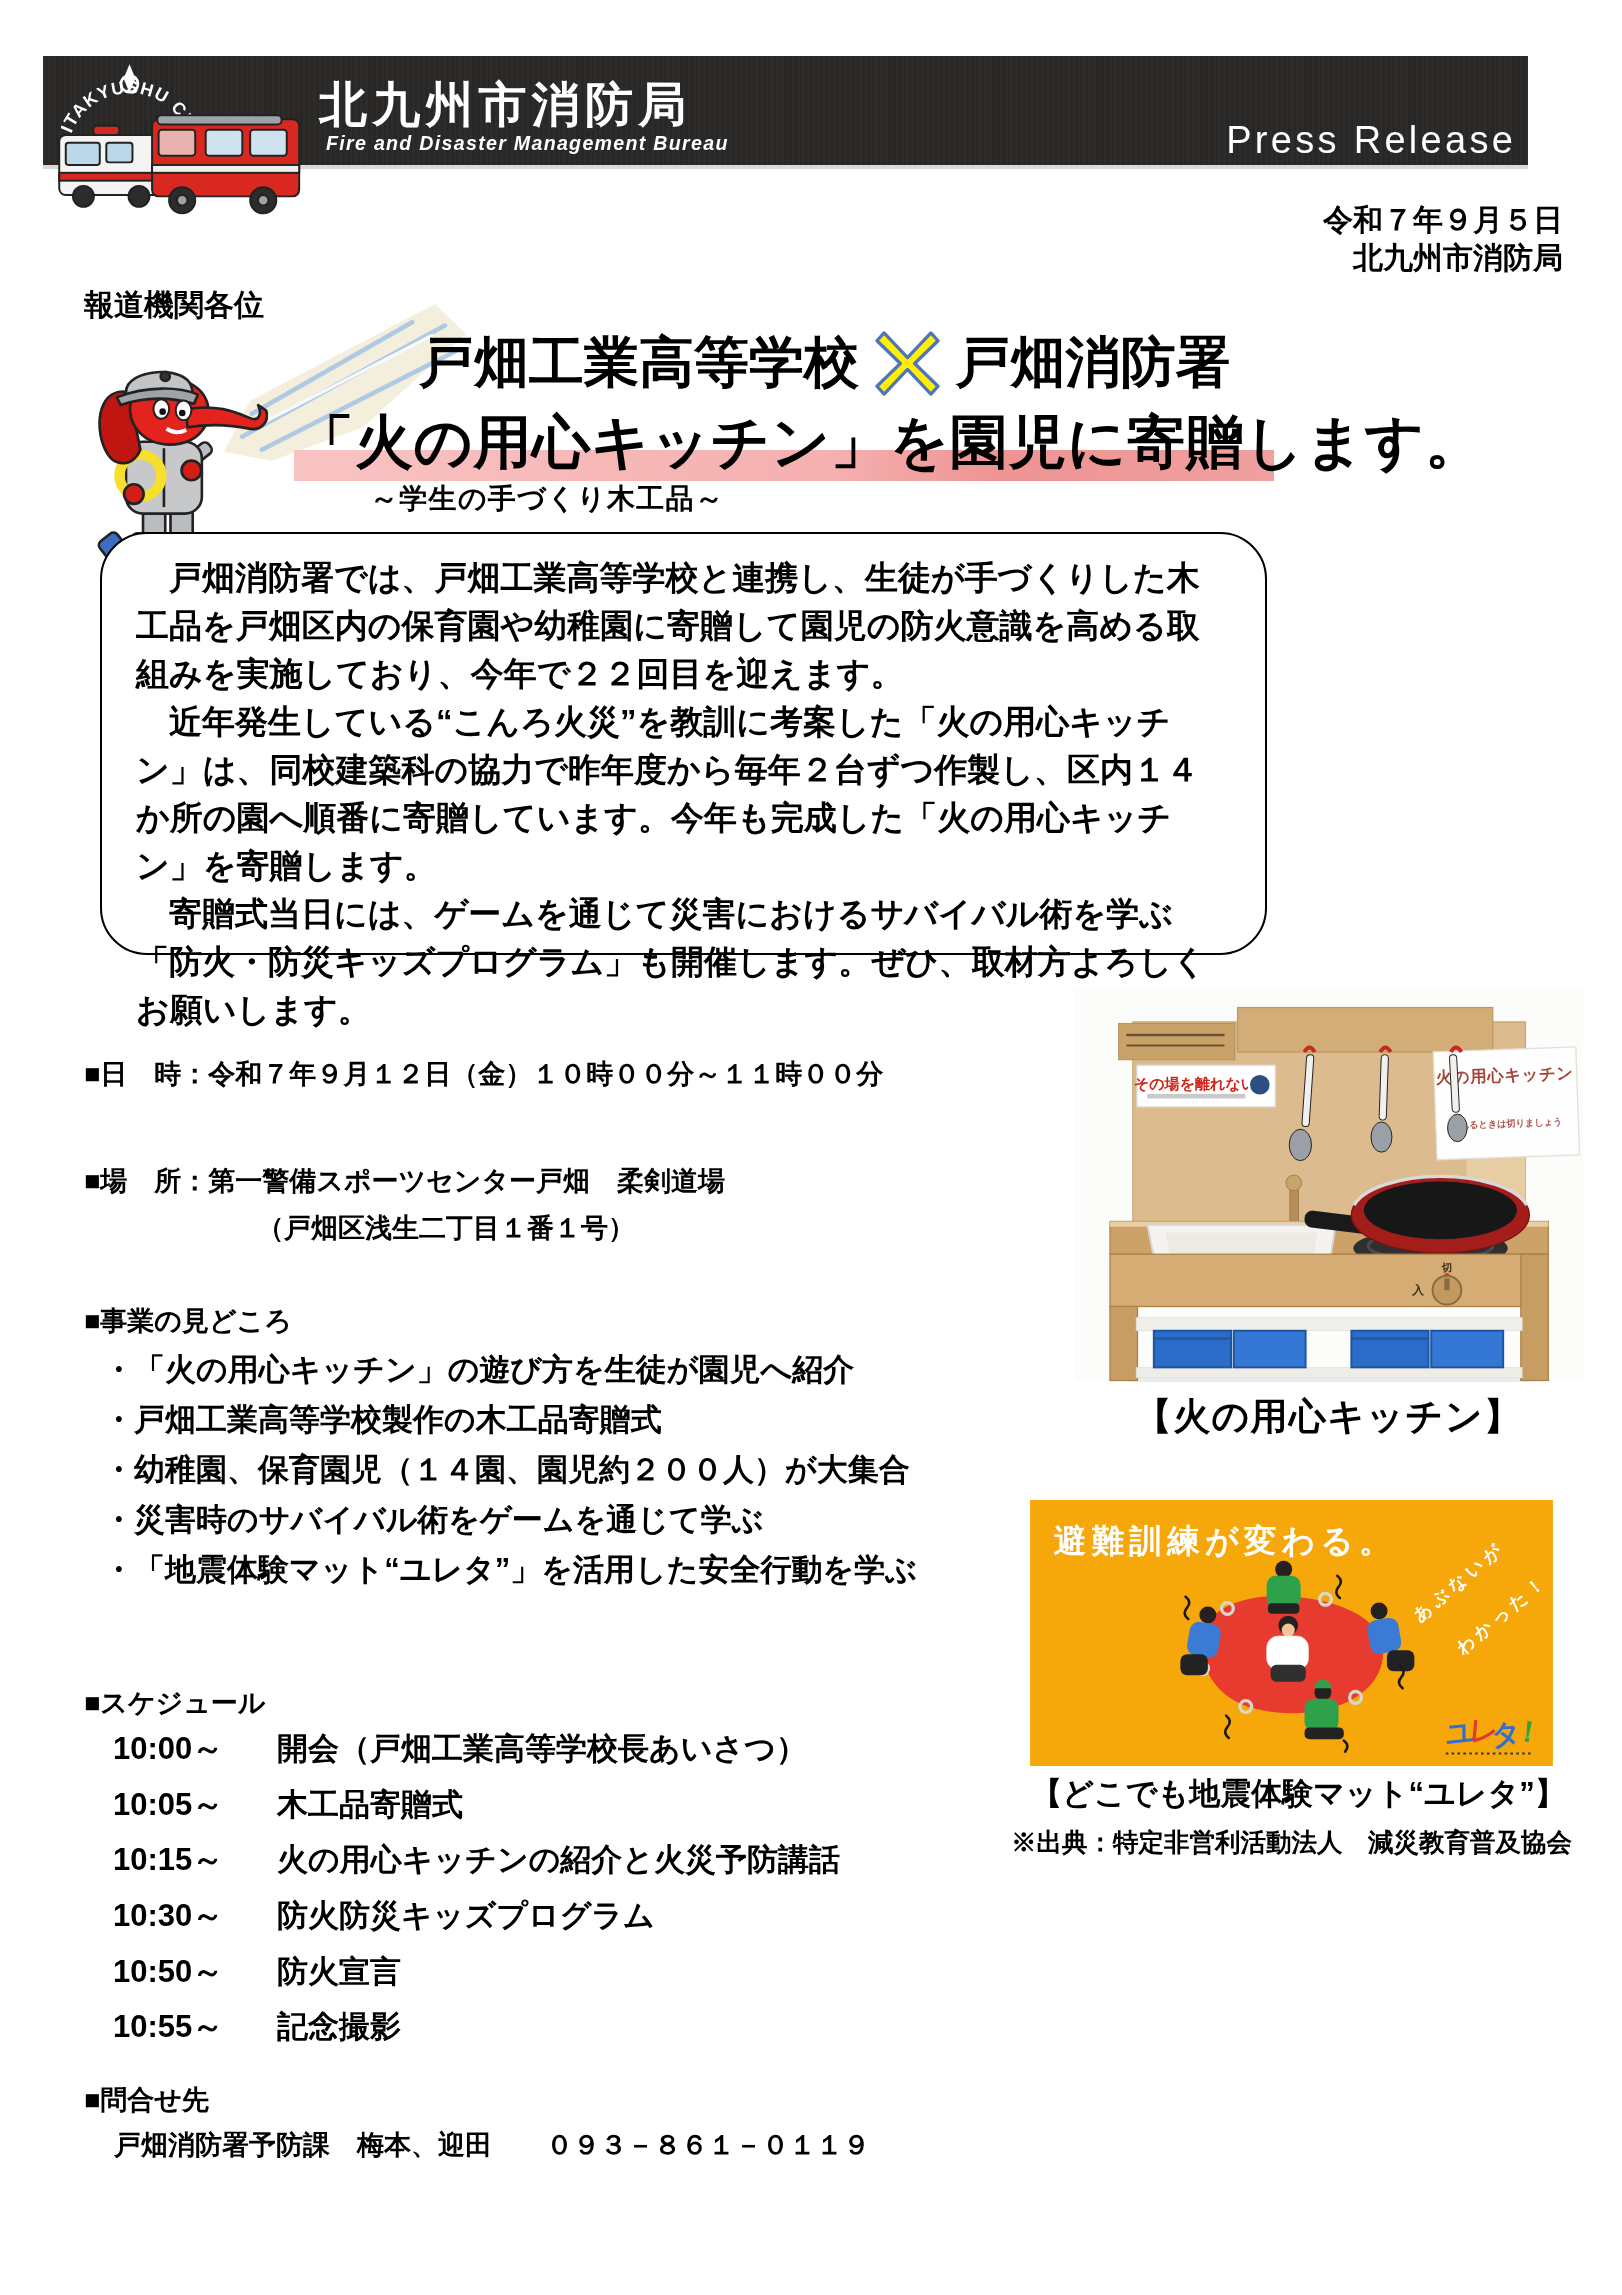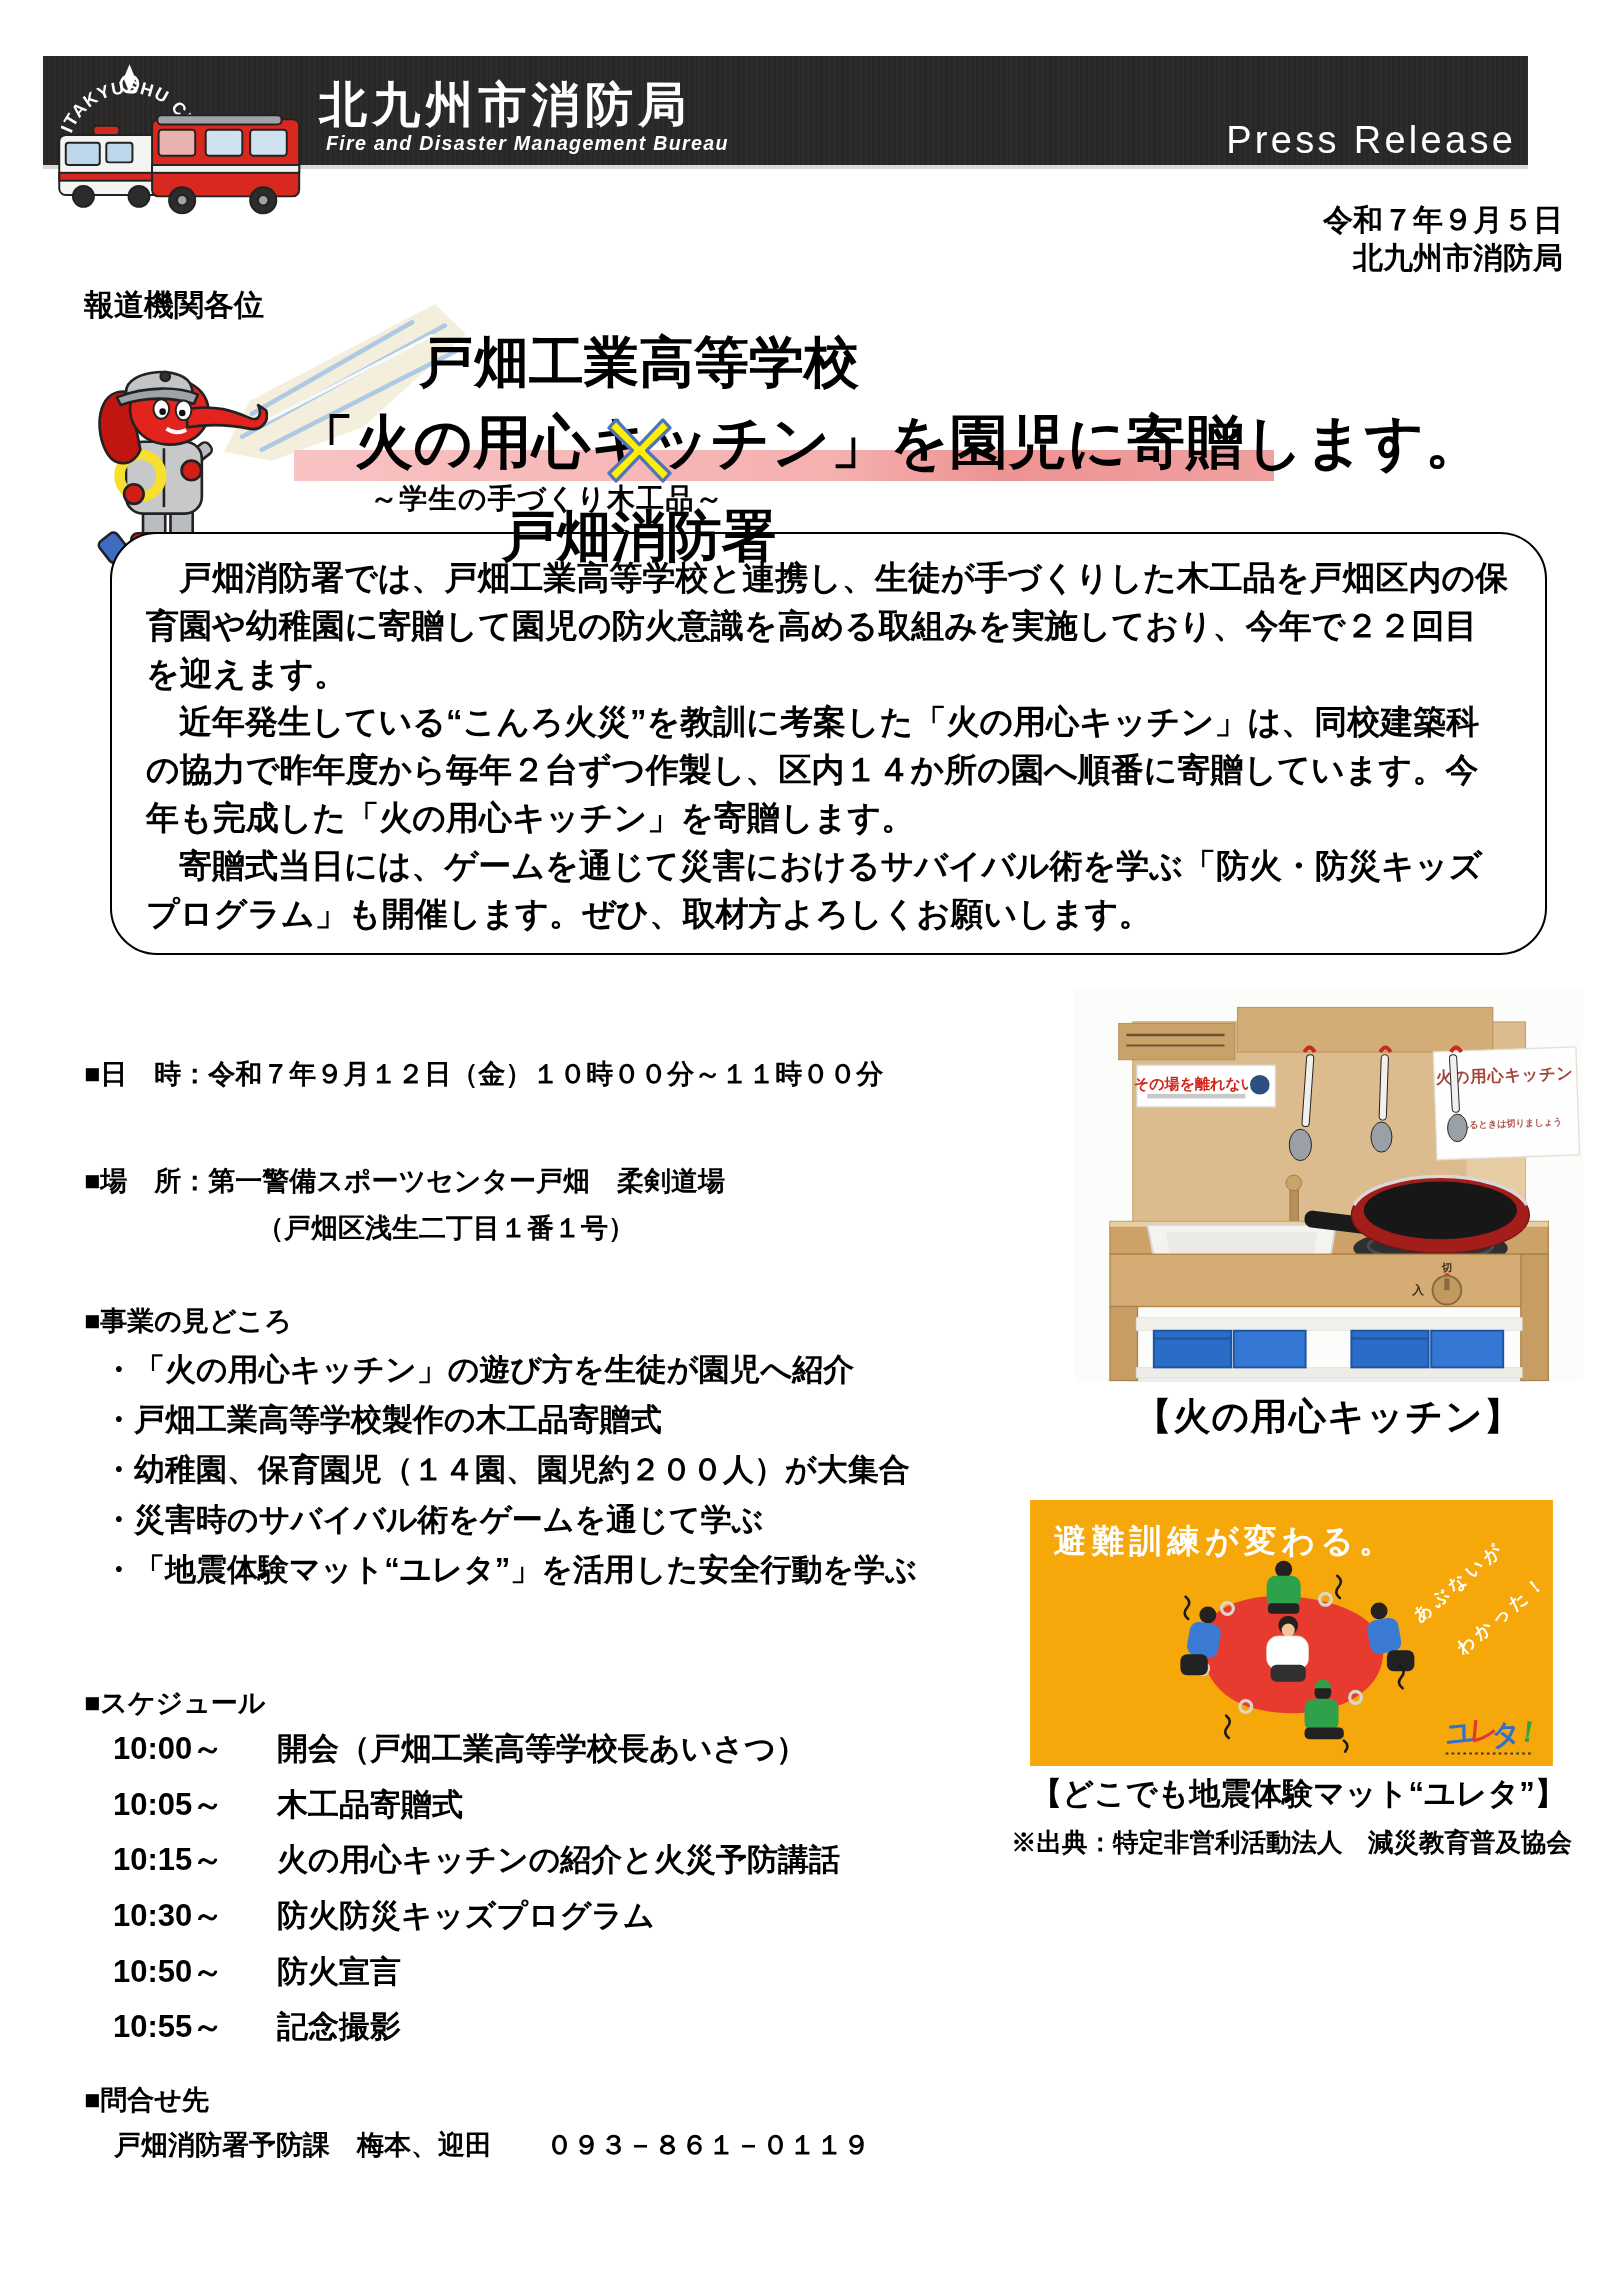--- a/index.html
+++ b/index.html
@@ -18,28 +18,28 @@
     font-family:"Liberation Sans",sans-serif;}
 
   
   .meta{right:59px;top:201px;text-align:right;font-size:30px;line-height:38px;}
   .addressee{left:84px;top:285px;font-size:30px;}
 
   
   .spray{left:216px;top:296px;z-index:1;}
   .mascot{left:88px;top:358px;z-index:2;}
   .title1{left:419px;top:326px;z-index:3;display:flex;align-items:center;gap:15.7px;
-    font-size:55px;white-space:nowrap;flex-direction:column;}
+    font-size:55px;white-space:nowrap;}
   .pink-band{left:294px;top:450px;width:980px;height:31px;z-index:1;
     background:linear-gradient(90deg,#f9c3c3 0%,#f5b0b0 55%,#ee9393 72%,#f0a0a0 100%);}
   .title2{left:296px;top:404px;z-index:2;font-size:58px;white-space:nowrap;letter-spacing:0.7px;}
   .subtitle{left:370px;top:480px;font-size:28px;letter-spacing:1.3px;z-index:2;}
 
   
-  .leadbox{left:110px;top:532px;width:1437px;height:423px;border:2.6px solid #000;
+  .leadbox{left:100px;top:532px;width:1167px;height:423px;border:2.6px solid #000;
     border-radius:47px;box-sizing:border-box;padding:19.6px 34px 0 34px;z-index:2;background:#fff;}
   .leadbox p{margin:0;font-size:33px;line-height:48px;}
 
   
   .sec{font-size:27px;white-space:nowrap;}
   .hl-list{left:103px;top:1345px;font-size:31px;line-height:50px;white-space:nowrap;}
   .sch-list{left:113px;top:1728px;font-size:31px;}
   .sch-row{display:flex;margin-bottom:13.7px;white-space:nowrap;}
   .sch-time{width:164px;}
 

